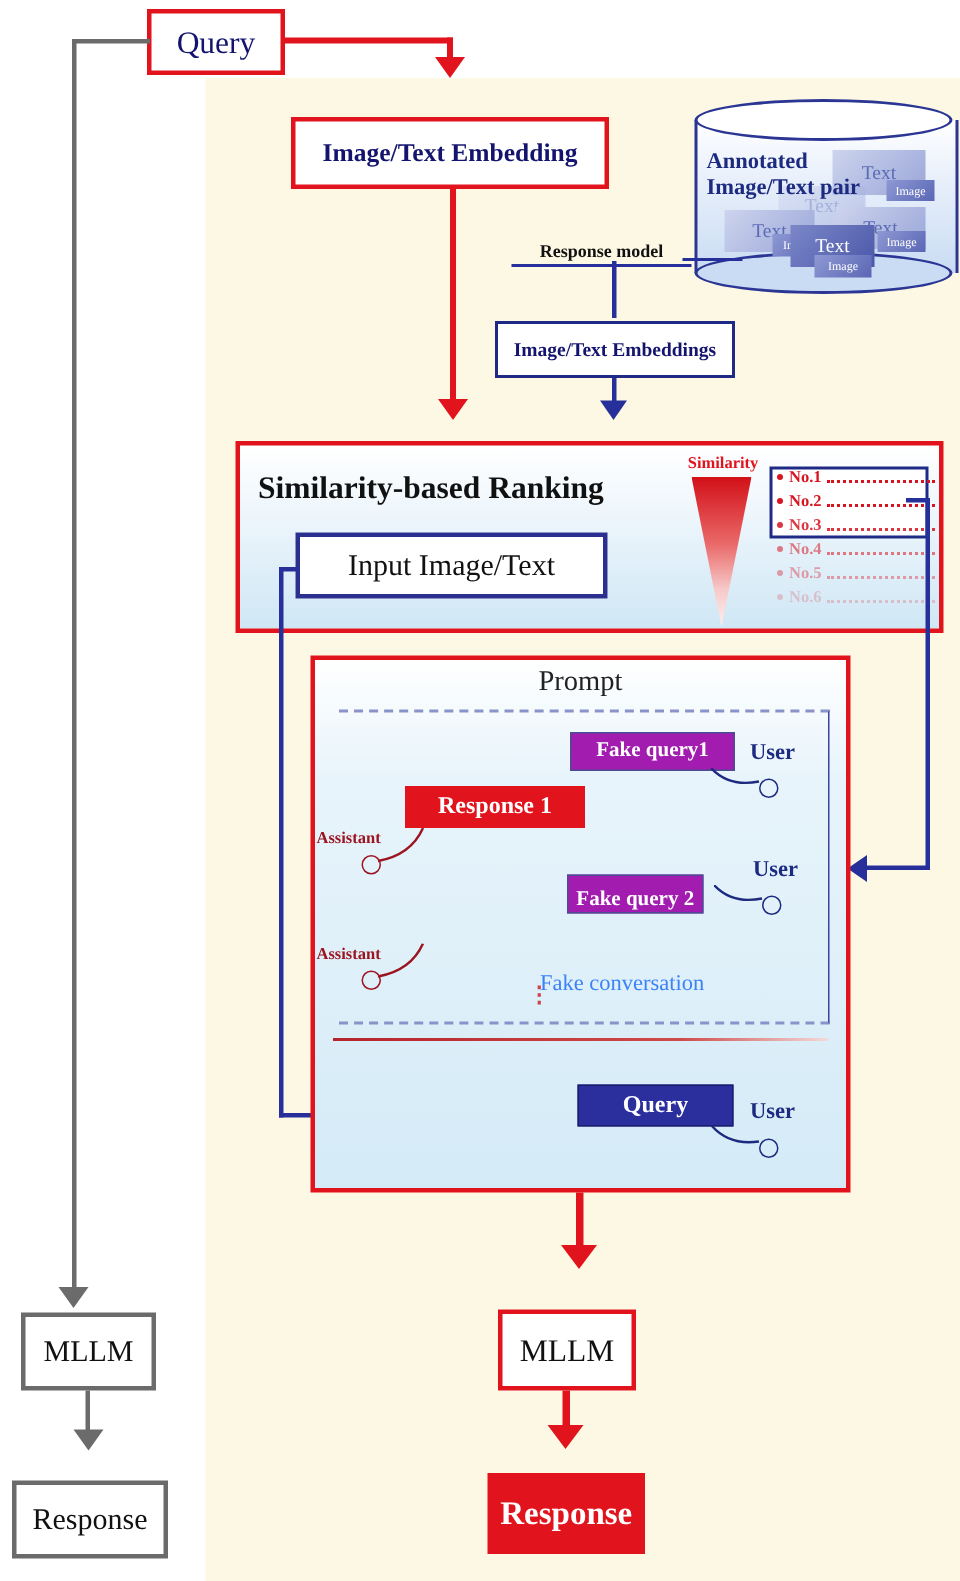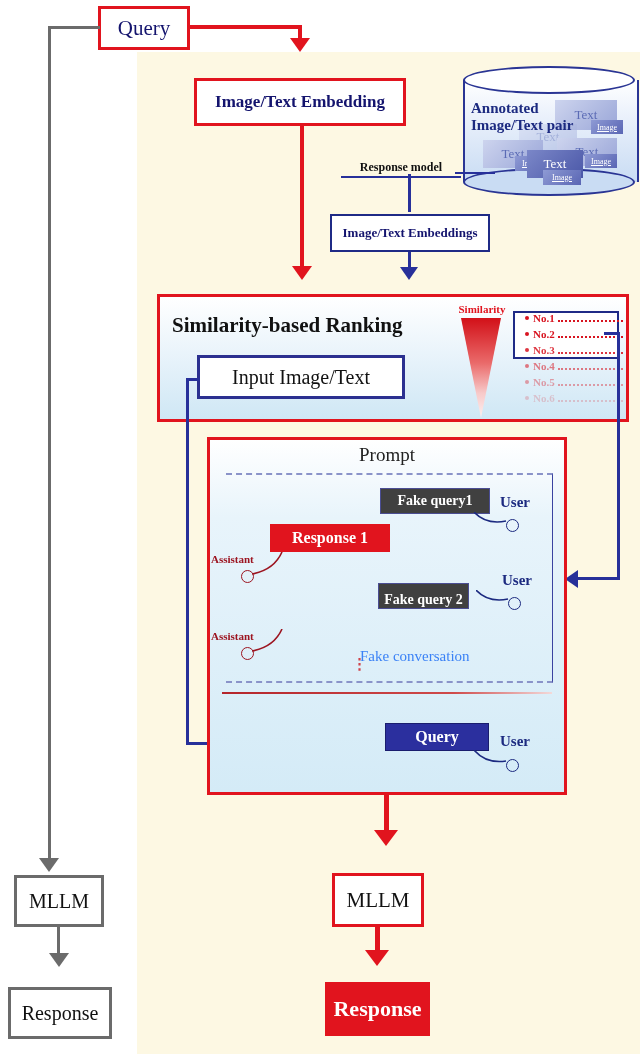--- a/index.html
+++ b/index.html
@@ -14,21 +14,21 @@
 
   
   .box{display:flex;align-items:center;justify-content:center;text-align:center;
        background:#ffffff;line-height:1.05;}
   .box-red{border:3px solid #e1141e;color:#14146e;}
   .box-red-blk{border:3px solid #e1141e;color:#111111;}
   .box-navy{border:2px solid #1f2a86;color:#14146e;}
   .box-gray{border:3px solid #6b6b6b;color:#111111;background:#fff;}
   .fill-red{background:#e1141e;color:#ffffff;border:none;}
   .fill-navy{background:#2b2f9e;color:#ffffff;border:1px solid #1a1d6e;}
-  .fill-periw{background:#404040;color:#ffffff;border:1px solid #4a4d93;}
+  .fill-periw{background:#a21caf;color:#ffffff;border:1px solid #4a4d93;}
 
   
   .ln{position:absolute;}
   .ln-red{background:#e1141e;}
   .ln-navy{background:#27309a;}
   .ln-gray{background:#6b6b6b;}
 
   .arw{position:absolute;width:0;height:0;}
   .arw-d-red{border-left:10px solid transparent;border-right:10px solid transparent;border-top:14px solid #e1141e;}
   .arw-d-navy{border-left:9px solid transparent;border-right:9px solid transparent;border-top:13px solid #27309a;}
@@ -47,21 +47,21 @@
   .sim-label{left:447px;top:303px;width:70px;text-align:center;font-size:11px;
       font-weight:bold;color:#e1141e;}
   .sim-tri{left:461px;top:318px;width:40px;height:100px;
       background:linear-gradient(180deg,#d21018 0%,#ea6a6a 45%,#f7c9c9 75%,#fdf0f0 100%);
       clip-path:polygon(0 0,100% 0,50% 100%);}
 
   .rank-list{left:513px;top:310px;width:110px;}
   .rank-top{position:absolute;left:513px;top:311px;width:106px;height:48px;
       border:2px solid #1f2a86;background:#ffffff;}
   .rank-row{position:relative;height:16px;display:flex;align-items:center;
-      padding-left:12px;font-size:11px;font-weight:bold;color:#d81420;}
+      padding-left:5px;font-size:11px;font-weight:bold;color:#d81420;}
   .rank-dot{width:4px;height:4px;border-radius:50%;background:#d81420;margin-right:4px;flex:0 0 auto;}
   .rank-dots{flex:1;border-bottom:2px dotted #d81420;margin-left:3px;margin-bottom:2px;height:7px;}
 
   
   .prompt-block{left:207px;top:437px;width:360px;height:358px;border:3px solid #e1141e;
       background:linear-gradient(180deg,#ffffff 0%,#e8f4fb 22%,#d4ebf7 100%);}
   .prompt-title{left:207px;top:444px;width:360px;text-align:center;font-size:19px;color:#222;}
   .fake-region{left:226px;top:473px;width:327px;height:210px;
       border-top:2px dashed #8a93c9;border-right:1px solid #3a43a0;border-bottom:2px dashed #8a93c9;}
   .redline{left:222px;top:692px;width:330px;height:2px;
@@ -89,21 +89,21 @@
       border-radius:50%;background:#ffffff;box-sizing:border-box;}
   .cyl-bot{position:absolute;left:0;top:102px;width:172px;height:28px;border:2px solid #2a3594;
       border-radius:50%;background:#c9dcf3;box-sizing:border-box;}
   .cyl-label{position:absolute;left:8px;top:34px;width:130px;font-size:15px;font-weight:bold;
       color:#1c2a80;line-height:1.15;z-index:5;}
   .thumb{position:absolute;font-size:13px;color:#5b6bb5;
       background:linear-gradient(135deg,#cdd4ee 0%,#9aa6d8 100%);
       display:flex;align-items:center;justify-content:center;}
   .thumb-img{position:absolute;font-size:8px;color:#ffffff;
       background:linear-gradient(135deg,#8e9ad4 0%,#5a66b4 100%);
-      display:flex;align-items:center;justify-content:center;text-decoration:underline;}
+      display:flex;align-items:center;justify-content:center;}
 
   .emb-model{position:absolute;left:341px;top:160px;width:120px;font-size:12px;font-weight:bold;
       color:#111;border-bottom:2px solid #27309a;padding-bottom:1px;text-align:center;}
 </style>
 </head>
 <body>
 
 <div id="root">
 
   <div class="abs rag-panel"></div>

